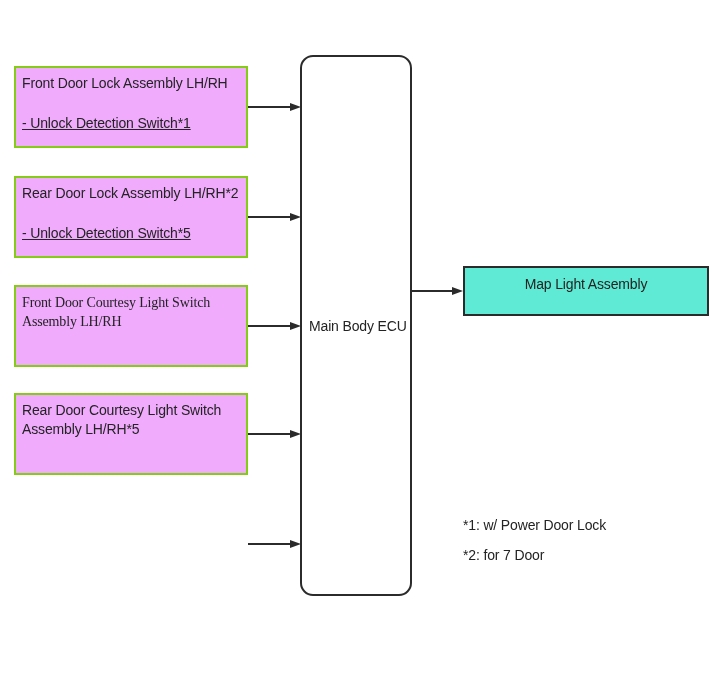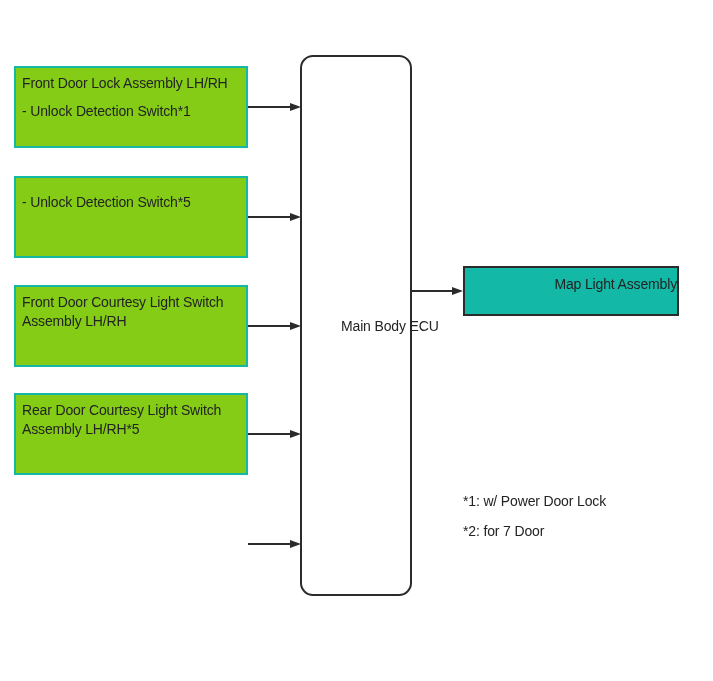--- a/index.html
+++ b/index.html
@@ -14,59 +14,58 @@
     width: 713px; height: 681px;
     background: #ffffff;
     overflow: hidden;
   }
   
   .inbox {
     position: absolute;
     left: 14px;
     width: 234px;
     height: 82px;
-    border: 2px solid #14b8a6;
-    background: #84cc16;
+    border: 2px solid #84cc16;
+    background: #f0abfc;
     padding: 6px 0 0 6px;
     font-size: 14px;
     line-height: 19px;
     letter-spacing: -0.15px;
   }
   #in0 { top: 66px; }
   #in1 { top: 176px; }
-  #in2 { top: 285px; }
+  #in2 { top: 285px; font-family: Liberation Serif, serif; }
   #in3 { top: 393px; }
   #in4 { top: 503px; }
-  .inbox .item { margin-top: 9px; }
+  .inbox .item { margin-top: 21px; text-decoration: underline; }
   
   .ecu {
     position: absolute;
     left: 300px; top: 55px;
     width: 112px; height: 541px;
     border: 2px solid #2b2b2b;
     border-radius: 13px;
     background: #ffffff;
     display: flex;
     align-items: center;
-    padding-left: 32px;
   }
   .ecu-label {
     padding-left: 7px;
     font-size: 14px;
     letter-spacing: -0.15px;
     white-space: nowrap;
   }
   
   .outbox {
     position: absolute;
     left: 463px; top: 266px;
-    width: 216px; height: 50px;
+    width: 246px; height: 50px;
     border: 2px solid #2b2b2b;
-    background: #14b8a6;
-    text-align: right;
+    background: #5eead4;
+    text-align: center;
     padding-top: 8px;
     font-size: 14px;
     letter-spacing: -0.15px;
   }
   
   .hline {
     position: absolute;
     height: 1.5px;
     background: #2b2b2b;
   }
@@ -85,35 +84,37 @@
   .c4l { left: 248px; top: 543px; width: 43px; } .c4h { left: 290px; top: 540px; }
   
   .c5l { left: 412px; top: 290px; width: 40px; } .c5h { left: 452px; top: 287px; }
   
   .footnote {
     position: absolute;
     left: 463px;
     font-size: 14px;
     letter-spacing: -0.15px;
     white-space: nowrap;
+    margin-top: 24px;
   }
   #fn0 { top: 493px; }
   #fn1 { top: 523px; }
   #fn2 { top: 553px; }
 </style>
 </head>
 <body>
 
 <div class="canvas">
 
   <div class="inbox" id="in0">
     <div class="title">Front Door Lock Assembly LH/RH</div>
     <div class="item">- Unlock Detection Switch*1</div>
   </div>
   <div class="inbox" id="in1">
+    <div class="title">Rear Door Lock Assembly LH/RH*2</div>
     <div class="item">- Unlock Detection Switch*5</div>
   </div>
   <div class="inbox" id="in2">
     <div class="title">Front Door Courtesy Light Switch Assembly LH/RH</div>
     <div class="item"></div>
   </div>
   <div class="inbox" id="in3">
     <div class="title">Rear Door Courtesy Light Switch Assembly LH/RH*5</div>
     <div class="item"></div>
   </div>

